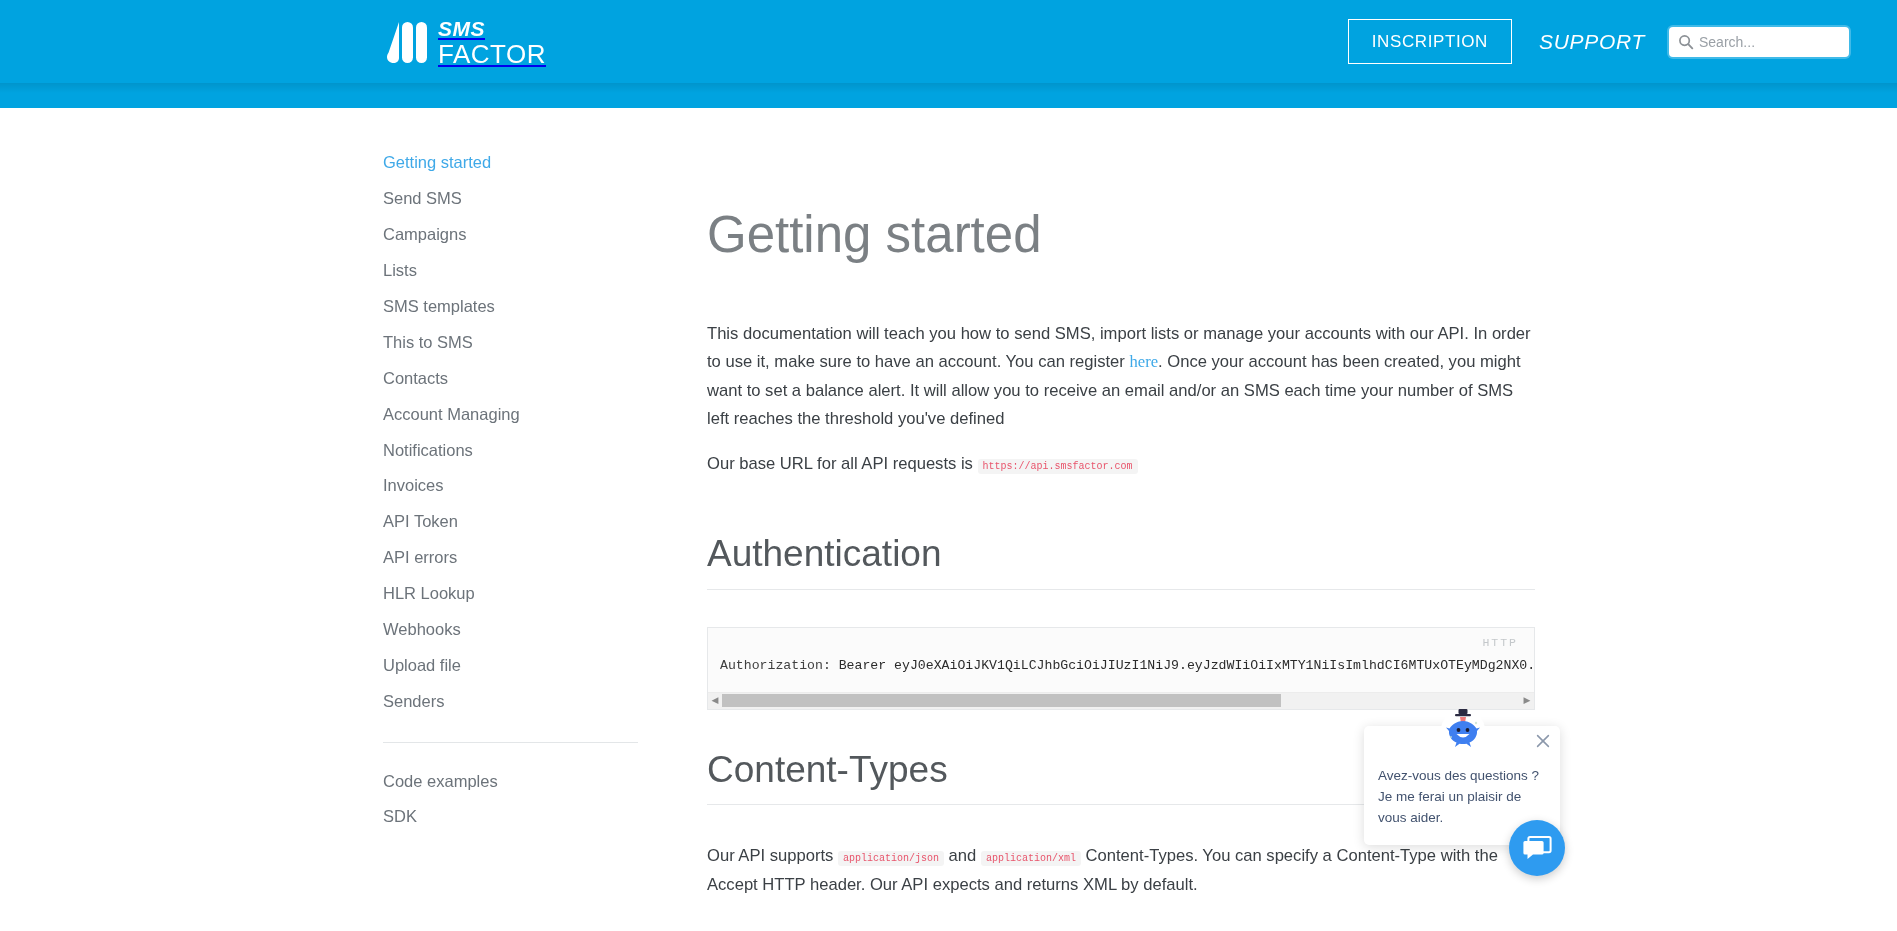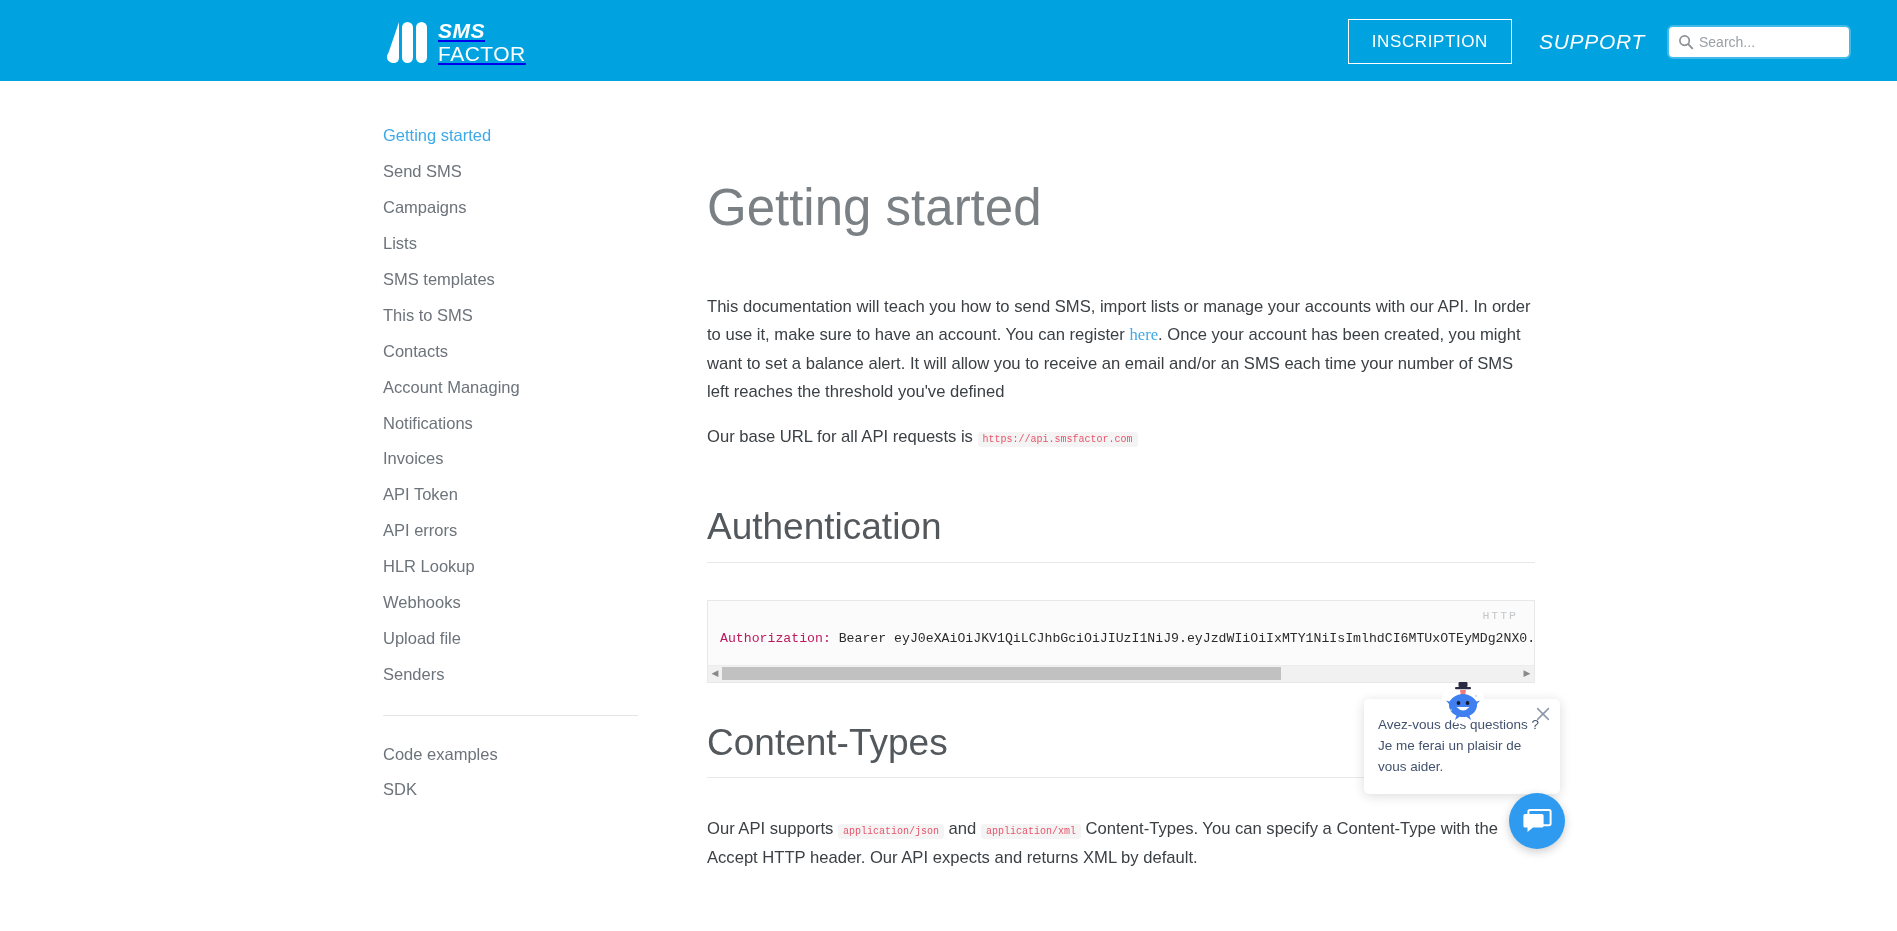--- a/index.html
+++ b/index.html
@@ -11,21 +11,21 @@
     height: 931px;
     overflow: hidden;
     background: #ffffff;
     font-family: "Liberation Sans", sans-serif;
   }
 
   
   .site-header {
     position: relative;
     width: 100%;
-    height: 81px;
+    height: 108px;
     background: #00a3e0;
     display: flex;
     align-items: center;
   }
   .header-shadow {
     position: absolute;
     left: 0; right: 0; top: 83px;
     height: 10px;
     background: linear-gradient(to bottom, rgba(0,0,0,0.09), rgba(0,0,0,0));
     pointer-events: none;
@@ -46,21 +46,21 @@
     font-style: italic;
     font-weight: bold;
   }
   .logo-text .l1 {
     display: block;
     font-size: 21px;
     letter-spacing: 0.5px;
   }
   .logo-text .l2 {
     display: block;
-    font-size: 21px;
+    font-size: 26px;
     letter-spacing: 0.5px;
     font-weight: normal;
     font-style: normal;
     margin-top: 2px;
   }
 
   .header-right {
     position: absolute;
     right: 0;
     top: 0;
@@ -227,21 +227,21 @@
   }
   .code-body {
     padding: 28px 12px 16px 12px;
     font-family: "Liberation Mono", "DejaVu Sans Mono", monospace;
     font-size: 13.2px;
     white-space: nowrap;
     overflow: hidden;
     color: #2b2b2b;
     line-height: 1.5;
   }
-  .code-body .k { color: #be185d; }
+  .code-body .k { color: #404040; }
   .code-scroll {
     display: flex;
     align-items: center;
     height: 17px;
     background: #f1f1f1;
     border-top: 1px solid #ececec;
   }
   .code-scroll .arrow {
     width: 14px;
     text-align: center;
@@ -277,20 +277,21 @@
     border-radius: 5px;
     box-shadow: 0 2px 12px rgba(0,0,0,0.14);
     padding: 16px 18px 16px 14px;
     z-index: 20;
   }
   .chat-bubble-text {
     font-size: 13.5px;
     line-height: 1.55;
     color: #42526e;
     font-family: "Liberation Sans", sans-serif;
+    margin-top: 24px;
   }
   .chat-close {
     position: absolute;
     right: 8px;
     top: 6px;
     width: 18px;
     height: 18px;
     cursor: pointer;
     color: #8b98ab;
   }

